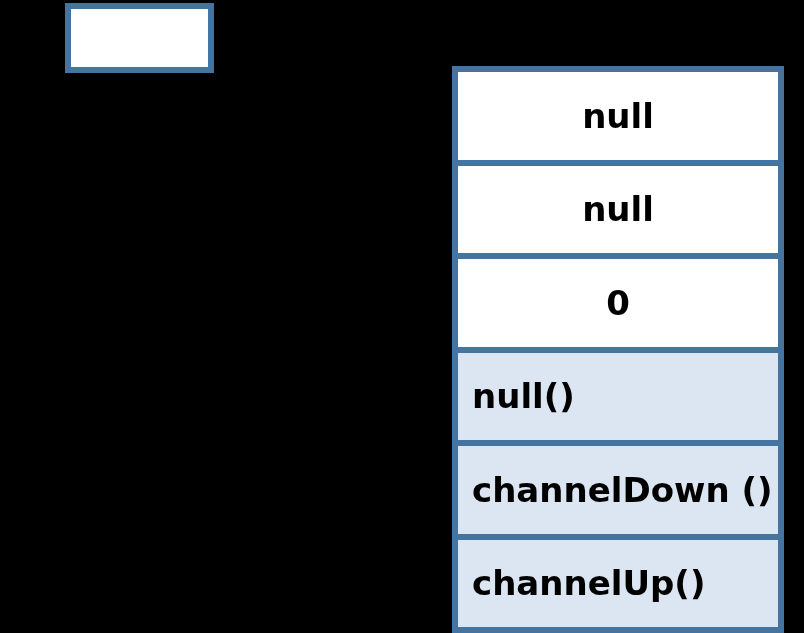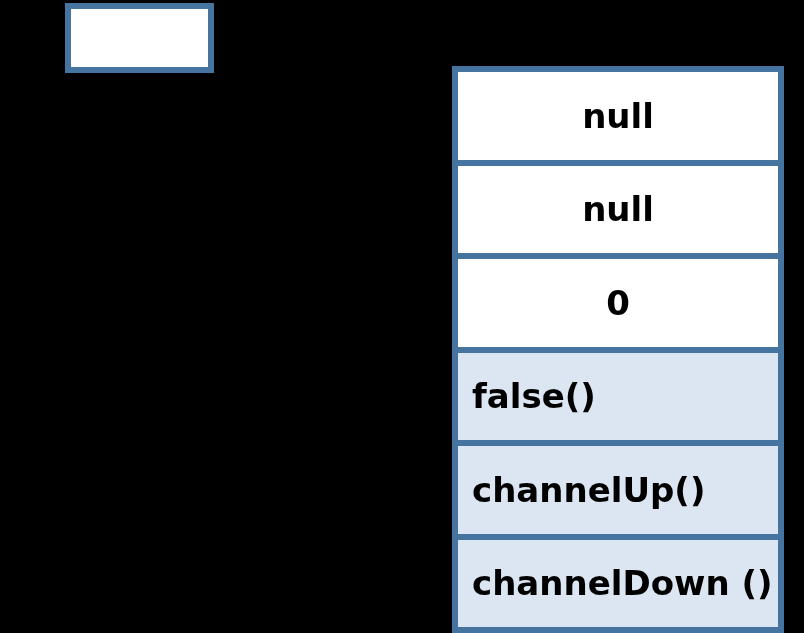--- a/index.html
+++ b/index.html
@@ -76,18 +76,18 @@
 <div class="stage">
 
   <div class="variable-box">
     <span></span>
   </div>
 
   <div class="object-table">
     <div class="cell value">null</div>
     <div class="cell value">null</div>
     <div class="cell value">0</div>
-    <div class="cell method">false()</div>
+    <div class="cell method">null()</div>
+    <div class="cell method">channelDown ()</div>
     <div class="cell method">channelUp()</div>
-    <div class="cell method">channelDown ()</div>
   </div>
 
 </div>
 
 </body></html>

